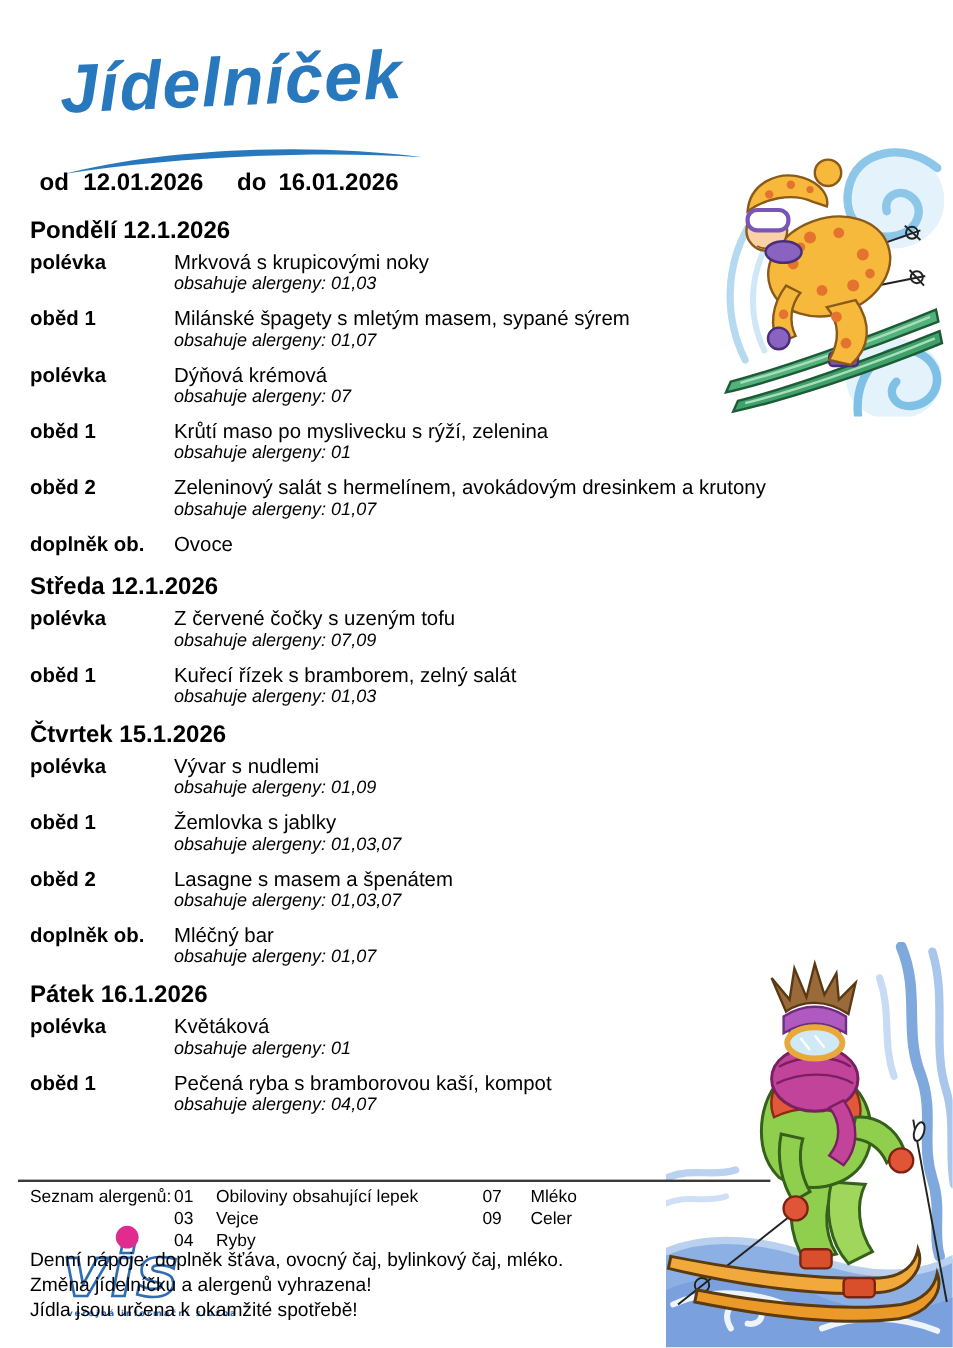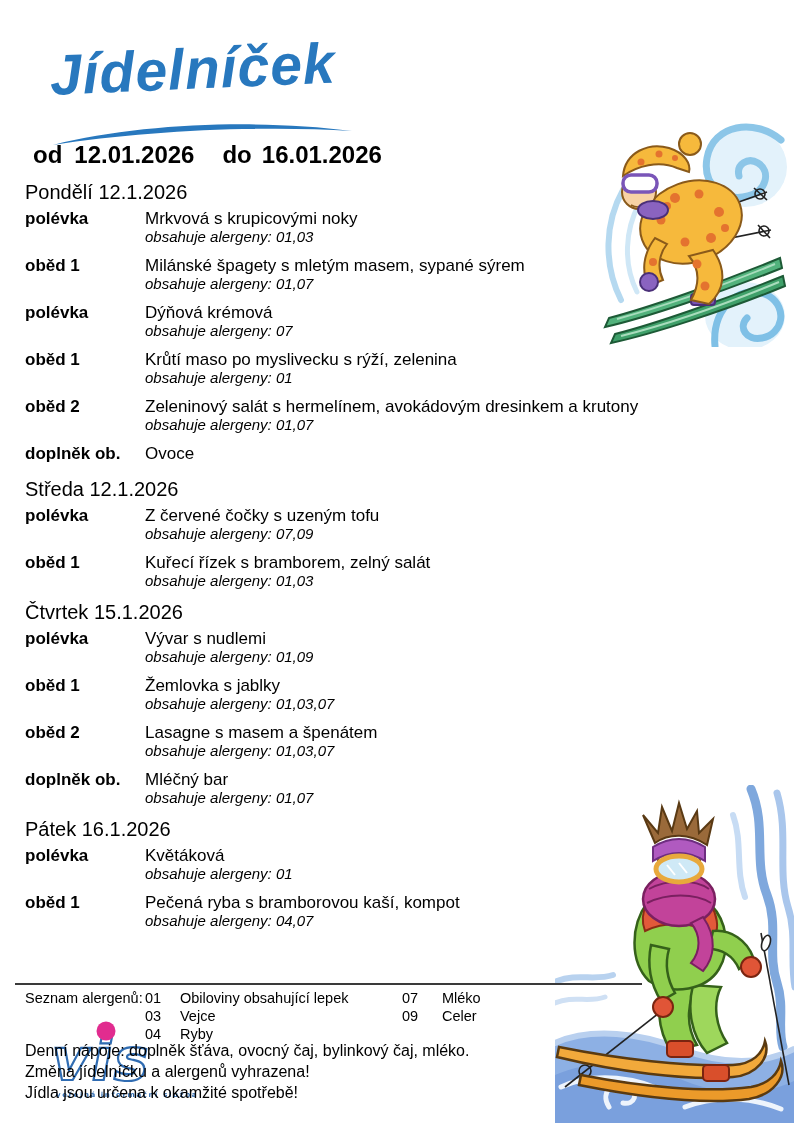--- a/index.html
+++ b/index.html
@@ -9,30 +9,30 @@
   }
   .page{position:absolute;inset:0;}
   
   .title{
     position:absolute;left:50px;top:42px;
     font-size:57px;font-weight:bold;font-style:italic;letter-spacing:1px;
     color:#2878BE;transform:rotate(-2.5deg);transform-origin:left center;white-space:nowrap;
   }
   .swoosh{position:absolute;left:50px;top:118px;}
   .dateline{
-    position:absolute;left:33px;top:141px;font-size:24px;font-weight:bold;white-space:nowrap;
+    position:absolute;left:33px;top:141px;font-size:20px;font-weight:bold;white-space:nowrap;
   }
   .dateline span{display:inline-block;}
   .dl-from{margin-left:12px;}
   .dl-tolabel{margin-left:28px;}
   .dl-to{margin-left:10px;}
   
   .menu{position:absolute;left:25px;top:180px;width:705px;z-index:2;}
   .day{margin:0 0 7px 0;}
-  .day-header{font-size:20px;line-height:24px;font-weight:normal;margin:0 0 5px 0;}
+  .day-header{font-size:20px;line-height:24px;font-weight:bold;margin:0 0 5px 0;}
   .row{display:flex;margin:0 0 13px 0;}
   .lbl{flex:0 0 120px;font-weight:bold;font-size:17px;line-height:20px;}
   .meal{font-size:17px;line-height:20px;white-space:nowrap;}
   .alg{font-size:15px;line-height:13px;font-style:italic;margin-top:1px;}
   
   .rule{position:absolute;left:15px;top:983px;width:627px;border-top:2px solid #3a3a3a;z-index:2;}
   
   .allergen-block{position:absolute;left:0;top:989px;width:794px;font-size:14.5px;line-height:18px;z-index:2;}
   .allergen-label{position:absolute;left:25px;top:0;}
   .acol{position:absolute;top:0;}

